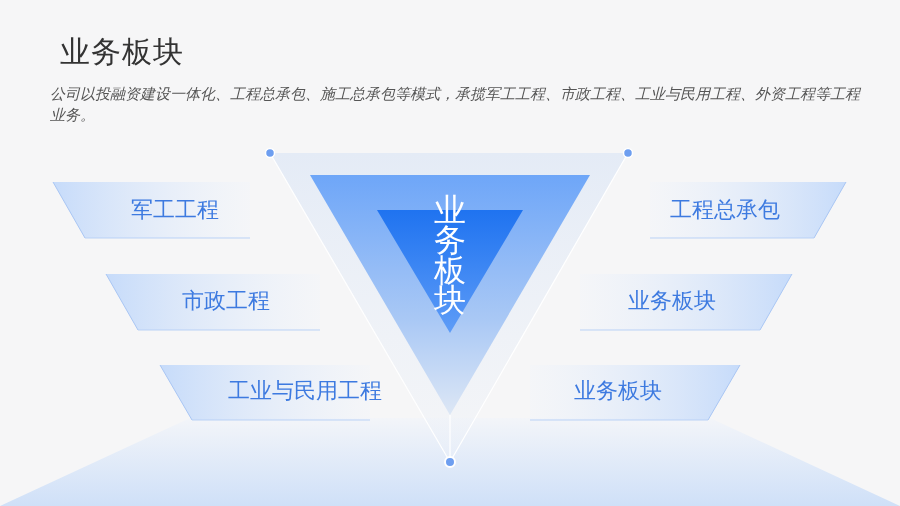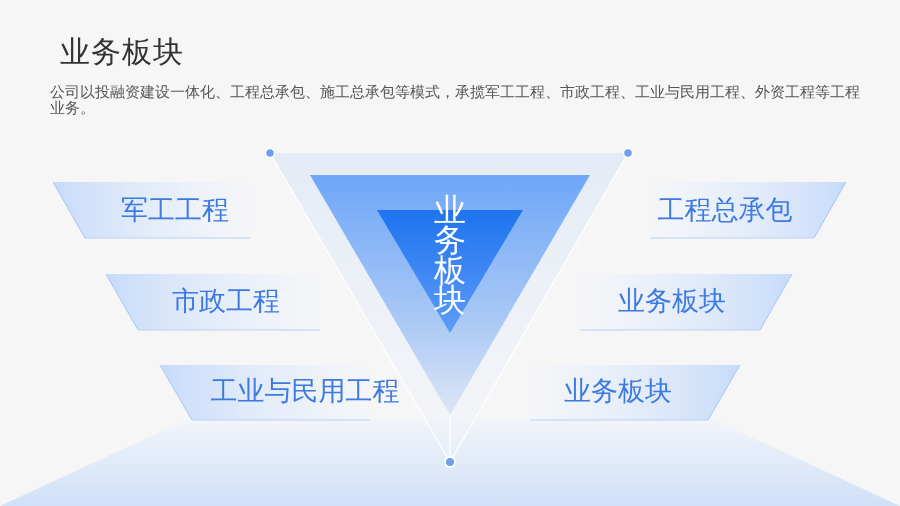--- a/index.html
+++ b/index.html
@@ -8,25 +8,25 @@
     background: #f6f6f7;
     font-family: "DejaVu Sans", "Liberation Sans", sans-serif;
     position: relative;
   }
   .title {
     position: absolute; left: 60px; top: 32px;
     font-size: 30px; color: #333333; letter-spacing: 1px;
   }
   .desc {
     position: absolute; left: 50px; top: 84px; width: 820px;
-    font-size: 15px; line-height: 16px; color: #555555;
+    font-size: 15px; line-height: 21px; color: #555555; font-style: italic;
   }
   svg.stage { position: absolute; left: 0; top: 0; }
   .label {
-    position: absolute; font-size: 27px; color: #3d7ae0;
+    position: absolute; font-size: 22px; color: #3d7ae0;
     white-space: nowrap; transform: translate(-50%, -50%);
   }
   .core {
     position: absolute; left: 450px; top: 255px;
     transform: translate(-50%, -50%);
     color: #ffffff; font-size: 32px; line-height: 30px; text-align: center;
     width: 60px;
   }
 </style>
 </head>

